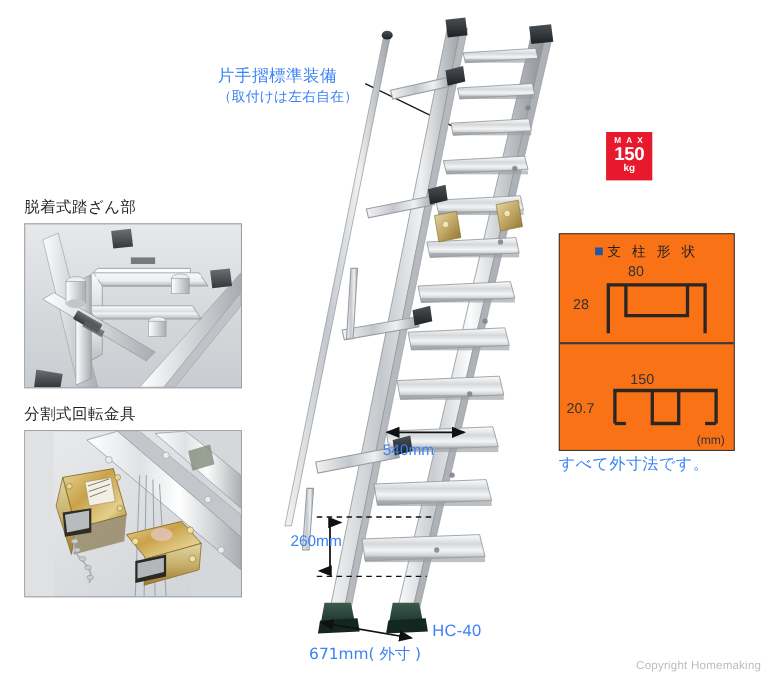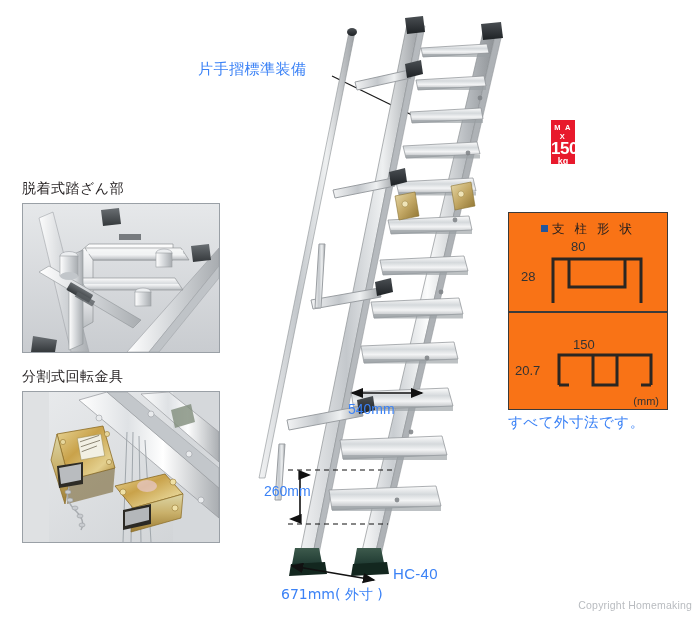--- a/index.html
+++ b/index.html
@@ -26,21 +26,21 @@
   .photo-box{border:1px solid #9aa0a6;background:#d8dadd;overflow:hidden;}
 
   
   #photo-step{left:22px;top:203px;width:196px;height:148px;}
   #photo-lock{left:22px;top:391px;width:196px;height:150px;}
 
   .ph-inner{position:absolute;inset:0;}
 
   
   #max-badge{
-    left:551px;top:120px;width:24px;height:44px;background:#e8192c;
+    left:551px;top:120px;width:42px;height:44px;background:#e8192c;
     color:#fff;text-align:center;
   }
   #max-badge .m1{font-size:7.5px;letter-spacing:1.4px;margin-top:3px;font-weight:bold;}
   #max-badge .m2{font-size:17px;font-weight:bold;line-height:.95;letter-spacing:-.4px;margin-top:0px;}
   #max-badge .m3{font-size:9px;font-weight:bold;line-height:1;margin-top:0px;}
 
   
   #spec-box{left:508px;top:212px;width:158px;height:196px;border:1.6px solid #3a3a3a;background:#f97316;}
   #spec-divider{position:absolute;left:0;top:98px;width:100%;height:1.6px;background:#3a3a3a;}
   .spec-head{position:absolute;left:0;width:100%;text-align:center;font-size:12.5px;letter-spacing:3px;}
@@ -62,20 +62,21 @@
 
   #copyright{right:8px;bottom:6px;font-size:10.5px;color:#b9bcc0;letter-spacing:.2px;}
 
   svg{display:block;overflow:visible;}
 </style>
 </head>
 <body>
 
 <div class="abs lbl lbl-jp" id="callout-handrail">
   <div class="t1">片手摺標準装備</div>
+  <div class="t2">（取付けは左右自在）</div>
 </div>
 
 <svg class="abs" style="left:330px;top:72px;" width="110" height="55">
   <line x1="2" y1="4" x2="86" y2="45" stroke="#1a1a1a" stroke-width="1.2"></line>
 </svg>
 
 <div class="abs photo-title lbl-jp" style="left:22px;top:180px;">脱着式踏ざん部</div>
 <div class="abs photo-box" id="photo-step">
   <svg class="ph-inner" viewBox="0 0 196 148" preserveAspectRatio="none">
     <defs>

